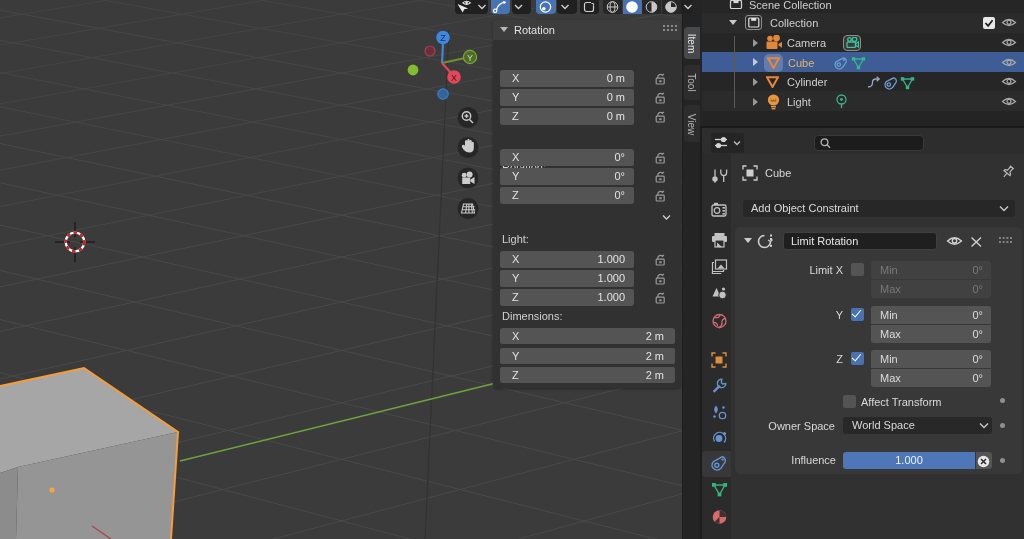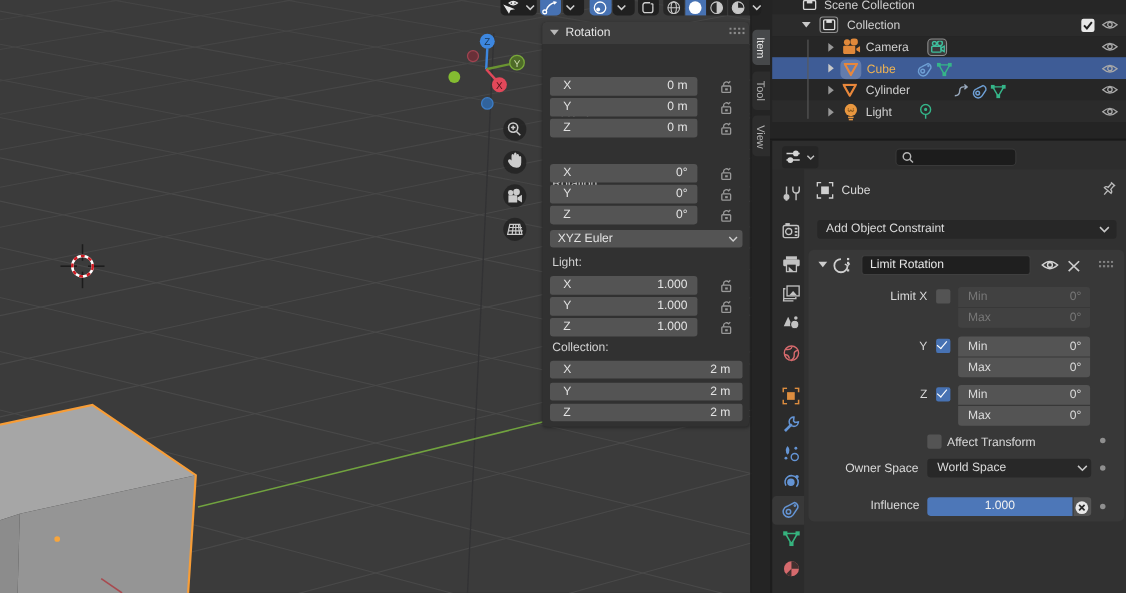--- a/index.html
+++ b/index.html
@@ -222,40 +222,37 @@
       <span class="v">0°</span>
     </div>
 <div class="field" style="left:500px;top:168px;width:134px;height:17px;">
       <span class="l">Y</span>
       <span class="v">0°</span>
     </div>
 <div class="field" style="left:500px;top:187px;width:134px;height:17px;border-radius:2px 2px 3px 3px;">
       <span class="l">Z</span>
       <span class="v">0°</span>
     </div>
-<div class="field" style="left:500px;top:209px;width:175px;height:16px;border-radius:3px;line-height:16px;">
-      <span style="position:absolute;left:7px;">XYZ Euler</span>
-    </div>
 <svg class="abs" style="left:662px;top:214px;" width="9" height="7">
       <path d="M1 1.5 l3.5 3.5 l3.5 -3.5" stroke="#cfcfcf" stroke-width="1.3" fill="none"></path>
     </svg>
 <div class="seclbl" style="left:502px;top:233px;">Light:</div>
 <div class="field" style="left:500px;top:251px;width:134px;height:17px;border-radius:3px 3px 2px 2px;">
       <span class="l">X</span>
       <span class="v">1.000</span>
     </div>
 <div class="field" style="left:500px;top:270px;width:134px;height:17px;">
       <span class="l">Y</span>
       <span class="v">1.000</span>
     </div>
 <div class="field" style="left:500px;top:289px;width:134px;height:17px;border-radius:2px 2px 3px 3px;">
       <span class="l">Z</span>
       <span class="v">1.000</span>
     </div>
-<div class="seclbl" style="left:502px;top:310px;">Collection:</div>
+<div class="seclbl" style="left:502px;top:310px;">Dimensions:</div>
 <div class="field" style="left:500px;top:328px;width:175px;height:16px;border-radius:3px 3px 2px 2px;line-height:16px;">
       <span class="l">X</span>
       <span class="v" style="right:11px;">2 m</span>
     </div>
 <div class="field" style="left:500px;top:347.5px;width:175px;height:16px;line-height:16px;">
       <span class="l">Y</span>
       <span class="v" style="right:11px;">2 m</span>
     </div>
 <div class="field" style="left:500px;top:367px;width:175px;height:16px;border-radius:2px 2px 3px 3px;line-height:16px;">
       <span class="l">Z</span>

